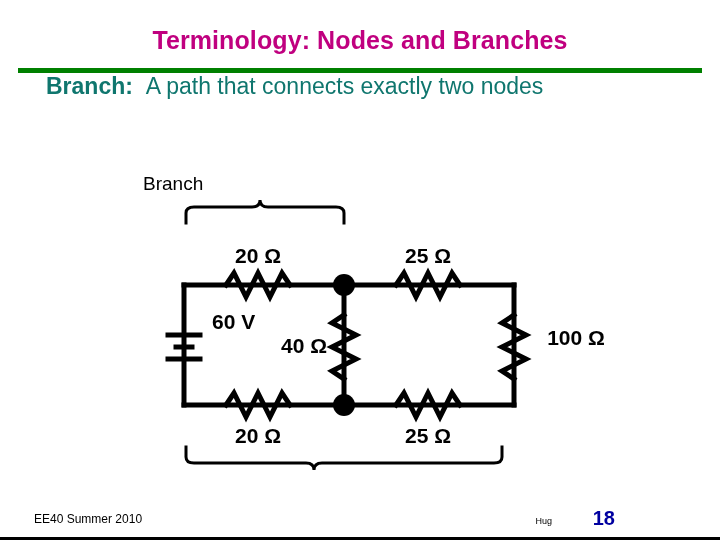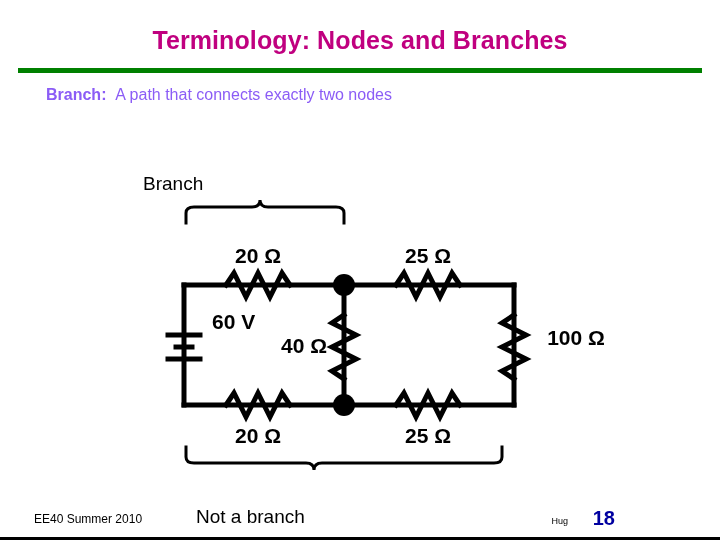--- a/index.html
+++ b/index.html
@@ -34,24 +34,24 @@
   .title-rule {
     position: absolute;
     top: 68px;
     left: 18px;
     width: 684px;
     height: 5px;
     background: #008000;
   }
   .branch-def {
     position: absolute;
-    top: 86px;
+    top: 73px;
     left: 46px;
-    font-size: 16px;
-    color: #8b5cf6;
+    font-size: 23px;
+    color: #0f766e;
     white-space: nowrap;
   }
   .branch-def b {
     font-weight: bold;
   }
   .label-branch {
     position: absolute;
     top: 173px;
     left: 143px;
     font-size: 19px;
@@ -76,21 +76,21 @@
   }
   .footer-left {
     position: absolute;
     left: 34px;
     bottom: 14px;
     font-size: 12px;
     color: #000000;
   }
   .footer-right {
     position: absolute;
-    right: 68px;
+    right: 84px;
     bottom: 14px;
     font-size: 9px;
     color: #000000;
     padding-left: 28px;
   }
   .footer-page {
     position: absolute;
     right: 21px;
     bottom: 10px;
     font-size: 20px;
@@ -112,21 +112,20 @@
 <div class="slide">
 
   <div class="title">Terminology: Nodes and Branches</div>
   <div class="title-rule"></div>
 
   <div class="branch-def">
     <b>Branch</b><b>:</b>&nbsp;&nbsp;<span>A path that connects exactly two nodes</span>
   </div>
 
   <div class="label-branch">Branch</div>
-  <div class="label-not-branch">Not a branch</div>
 
   <div class="circuit-wrap">
     <svg width="440" height="300" viewBox="0 0 440 300" xmlns="http://www.w3.org/2000/svg">
       <g fill="none" stroke="#000000" stroke-width="5" stroke-linecap="square">
 
         <path d="M 22 28 L 22 18 Q 22 12 30 12 L 88 12 Q 96 12 96 5 Q 96 12 104 12 L 172 12 Q 180 12 180 18 L 180 28" stroke-width="3"></path>
 
         <path d="M 20 90 L 20 210"></path>
         <path d="M 20 90 L 180 90"></path>
         <path d="M 180 90 L 350 90"></path>

